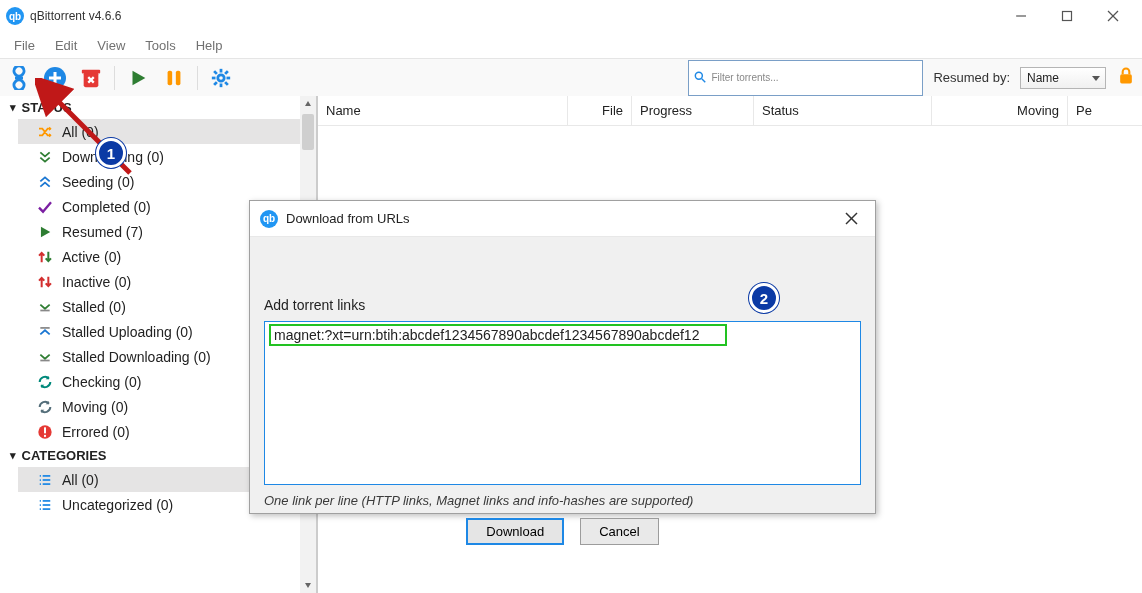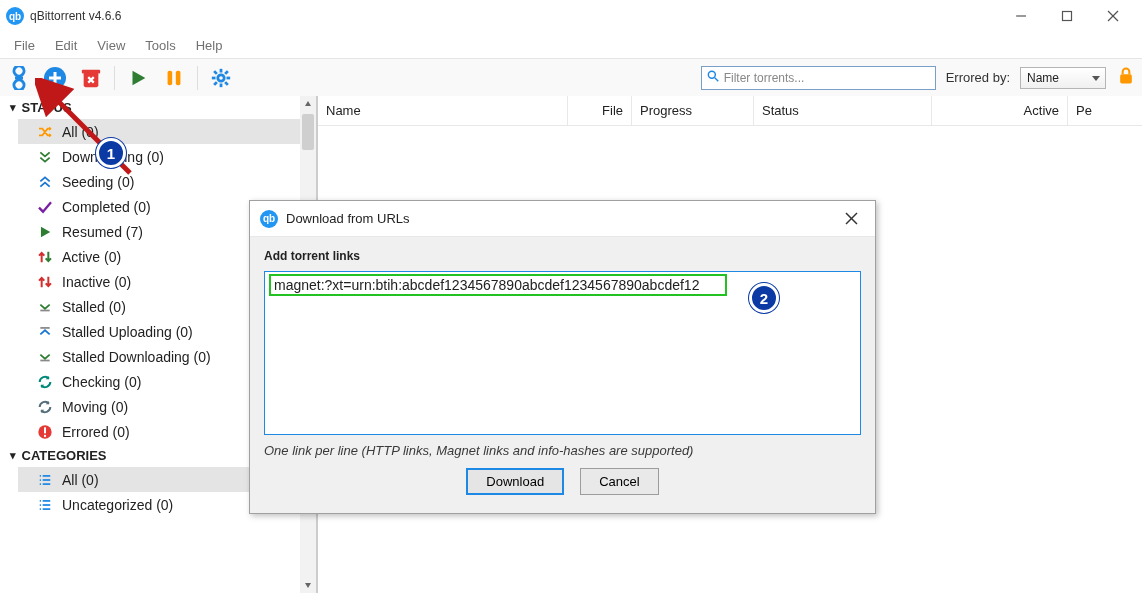--- a/index.html
+++ b/index.html
@@ -15,21 +15,21 @@
 
 
 .menubar { height: 26px; display: flex; align-items: center; padding: 0 4px; font-size: 13px; }
 .menubar .menu-item { padding: 2px 10px; color: #717171; }
 
 
 .toolbar { height: 38px; border-top: 1px solid #e5e5e5; background: #f9f9f9; display: flex; align-items: center; padding: 0 6px; gap: 10px; }
 .toolbtn { width: 26px; height: 26px; display: inline-flex; align-items: center; justify-content: center; }
 .tool-sep { width: 1px; height: 24px; background: #ddd; }
 .tool-spacer { flex: 1; }
-.filterbox { width: 235px; height: 24px; border: 1px solid #7a9fc7; background: #fff; display: flex; align-items: center; padding: 0 4px; font-size: 12px; color: #888; gap: 4px; }
+.filterbox { width: 235px; height: 36px; border: 1px solid #7a9fc7; background: #fff; display: flex; align-items: center; padding: 0 4px; font-size: 10px; color: #888; gap: 4px; }
 .filterbox .mag { color: #1e88e5; }
 .filterby-label { font-size: 13px; color: #333; }
 .filterby-select { height: 22px; border: 1px solid #b5b5b5; background: linear-gradient(#fff,#f0f0f0); font-size: 12px; padding: 0 18px 0 6px; position: relative; display:inline-flex; align-items:center; min-width:86px;}
 .filterby-select::after { content:""; position:absolute; right:5px; top:8px; border-left:4px solid transparent; border-right:4px solid transparent; border-top:5px solid #555;}
 .lock-icon { color: #ff9800; }
 
 
 .main { display: flex; height: calc(100% - 96px); }
 .sidebar { width: 318px; border-right: 2px solid #ccc; position: relative; padding-left: 2px; background:#fff;}
 .scrolltrack { position:absolute; right:0; top:0; width:16px; height:100%; background:#f2f2f2;}
@@ -55,21 +55,21 @@
 .col.pe{flex:1; border-right:none;}
 
 
 .dialog { position:absolute; left:249px; top:200px; width:627px; height:314px; background:#f0f0f0; border:1px solid #a0a0a0; box-shadow: 2px 2px 6px rgba(0,0,0,0.25);}
 .dlg-title { height:36px; background:#fff; display:flex; align-items:center; padding:0 10px; border-bottom:1px solid #e8e8e8;}
 .dlg-title .app-icon{ width:18px; height:18px; border-radius:50%; background:#2196f3; color:#fff; font-size:10px; font-weight:bold; display:inline-flex; align-items:center; justify-content:center; margin-right:8px;}
 .dlg-title .txt{font-size:13px;}
 .dlg-title .spacer{flex:1;}
 .dlg-close { width:28px; height:28px; display:inline-flex; align-items:center; justify-content:center;}
 .dlg-body { padding: 12px 14px 10px 14px; }
-.dlg-body .heading { font-weight:bold; font-size:12px; margin-bottom:8px;}
+.dlg-body .heading { font-weight:normal; font-size:14px; margin-bottom:8px;margin-top:48px;}
 .textarea { width:100%; height:164px; border:1px solid #1e88e5; background:#fff; padding:2px 4px; font-size:14px; position:relative;}
 .textarea .hl-line{ border:2px solid #22c222; padding:1px 3px; display:inline-block; min-width:458px;}
 .dlg-hint { font-style:italic; font-size:13px; color:#3a3a3a; margin-top:8px;}
 .dlg-buttons { display:flex; justify-content:center; gap:16px; margin-top:10px;}
 .dlg-btn { padding:4px 18px; font-size:13px; background:#e9e9e9; border:1px solid #9c9c9c;}
 .dlg-btn.primary { border:2px solid #1e88e5; background:#e5e5e5;}
 
 
 .arrow-overlay { position:absolute; left:35px; top:78px; pointer-events:none; }
 .annot-badge { position:absolute; width:30px; height:30px; border-radius:50%; background:#0b3aa5; border:3px solid #fff; color:#fff; font-weight:bold; display:flex; align-items:center; justify-content:center; font-size:15px; box-shadow:0 0 0 1px #0b3aa5; pointer-events:none;}
@@ -158,21 +158,21 @@
   <span class="tool-spacer"></span>
   <span class="filterbox">
     <span class="mag">
       <svg width="14" height="14" viewBox="0 0 24 24">
           <circle cx="10" cy="10" r="6" fill="none" stroke="#1e88e5" stroke-width="2.5"></circle>
           <line x1="15" y1="15" x2="21" y2="21" stroke="#1e88e5" stroke-width="2.5"></line>
         </svg>
     </span>
     <span>Filter torrents...</span>
   </span>
-  <span class="filterby-label">Errored by:</span>
+  <span class="filterby-label">Resumed by:</span>
   <span class="filterby-select">
       <span>Name</span>
     </span>
   <span class="lock-icon">
     <svg width="20" height="22" viewBox="0 0 24 24">
         <rect x="5" y="10" width="14" height="11" rx="2" fill="#ff9800"></rect>
         <path d="M8 10V7a4 4 0 0 1 8 0v3" fill="none" stroke="#ff9800" stroke-width="2.5"></path>
       </svg>
   </span>
 </div>
@@ -348,21 +348,21 @@
         </div>
     </div>
   </div>
 
   <div class="content">
     <div class="cols">
       <div class="col name">Name</div>
       <div class="col size">File</div>
       <div class="col progress">Progress</div>
       <div class="col status">Status</div>
-      <div class="col seeds">Active</div>
+      <div class="col seeds">Moving</div>
       <div class="col pe">Pe</div>
     </div>
   </div>
 </div>
 
 <div class="dialog">
   <div class="dlg-title">
     <span class="app-icon">qb</span>
     <span class="txt">Download from URLs</span>
     <span class="spacer"></span>

